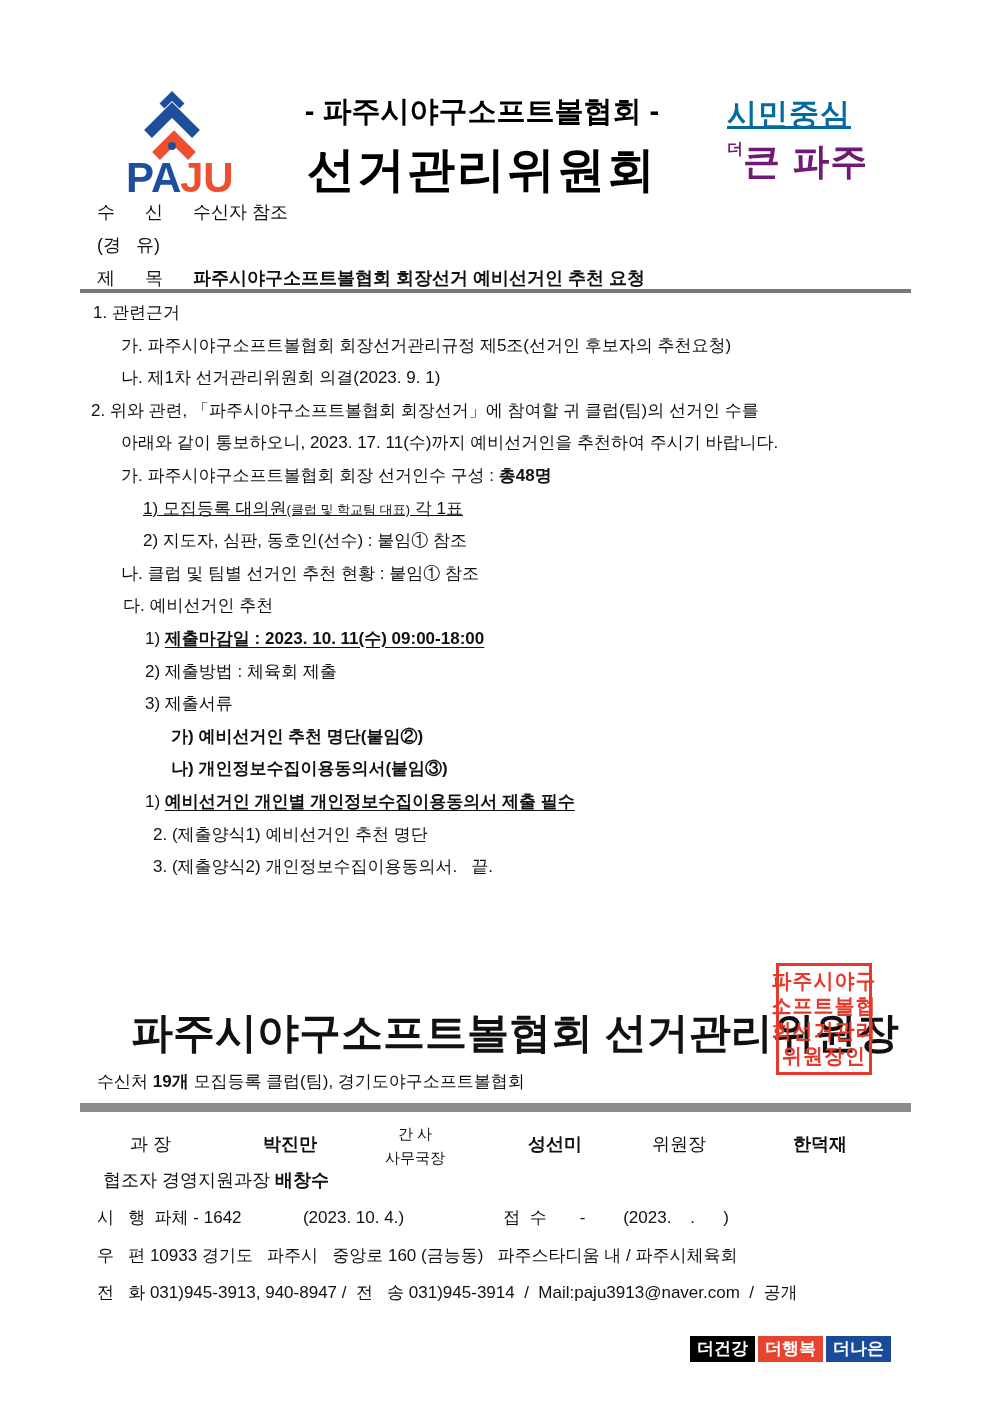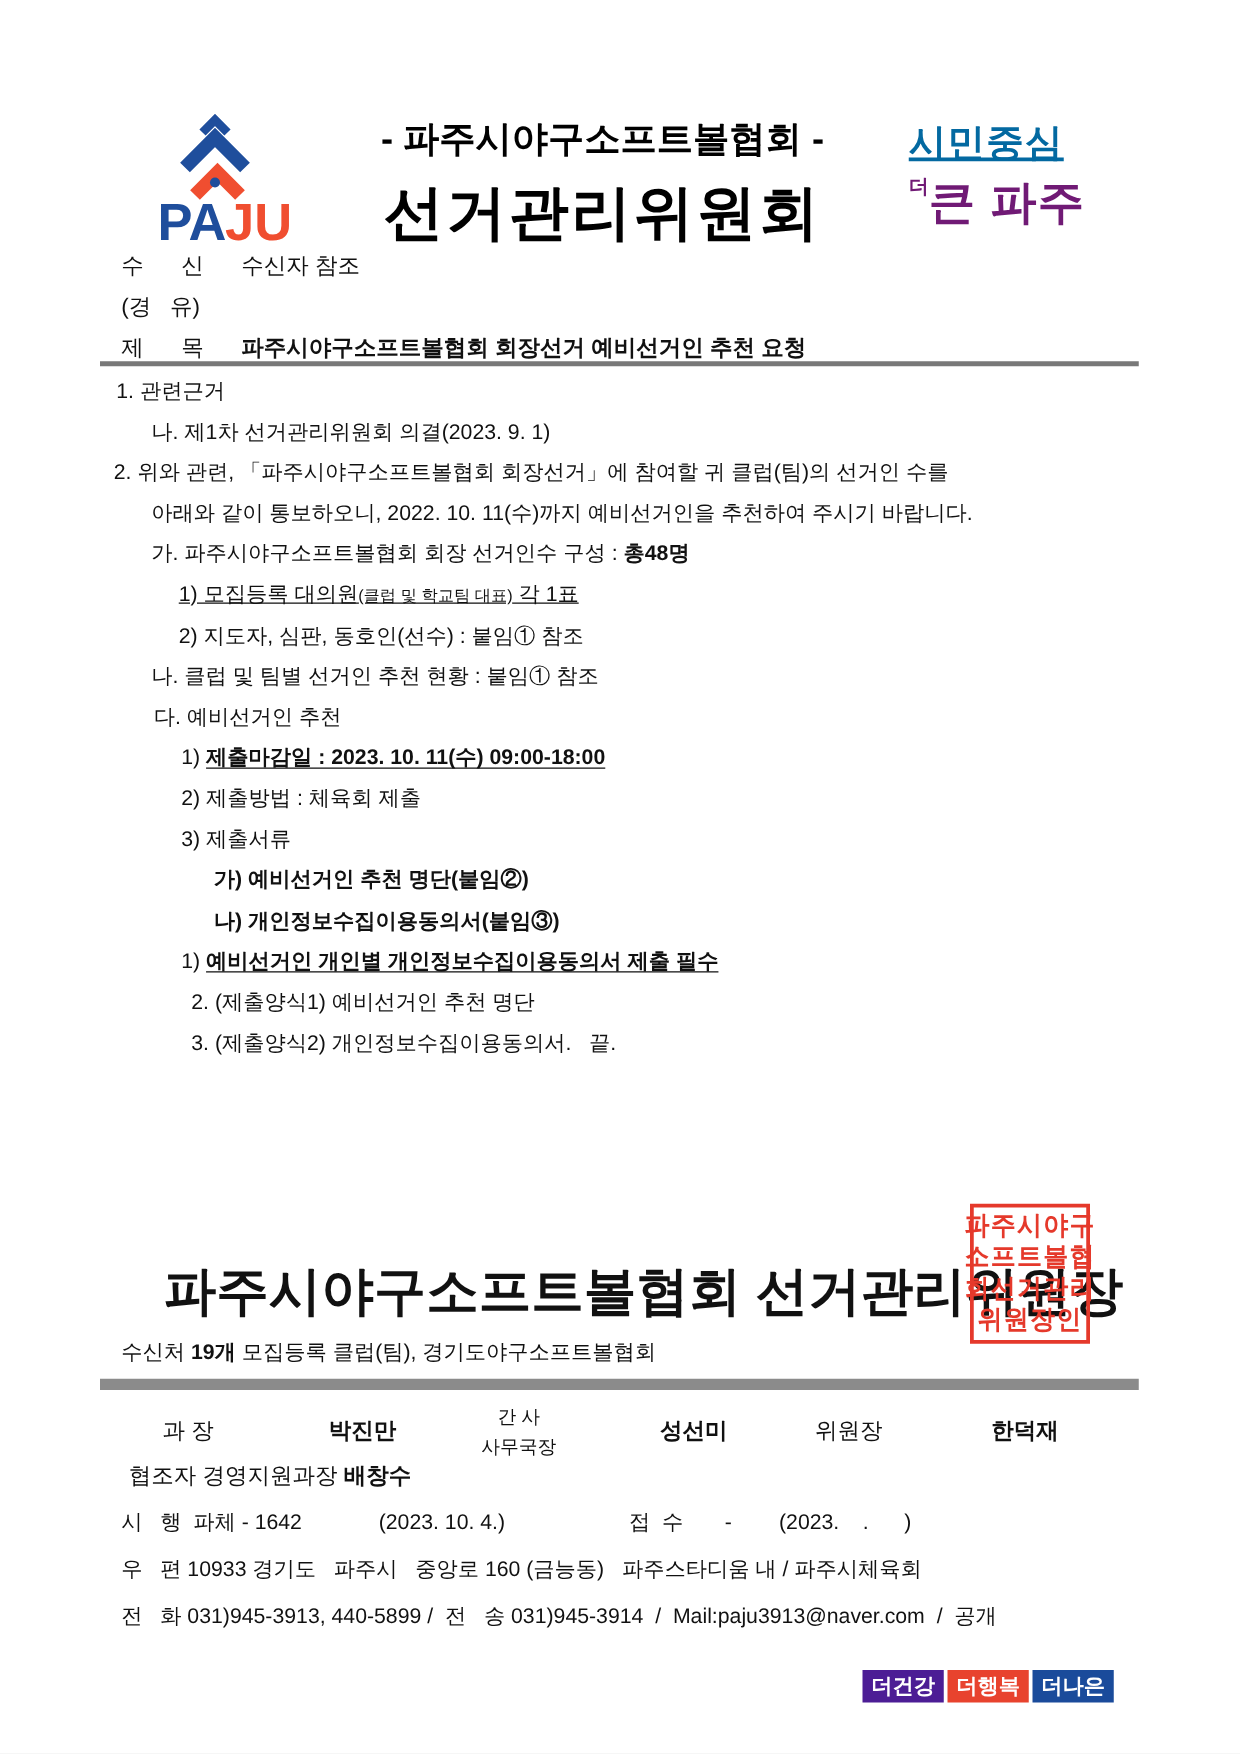--- a/index.html
+++ b/index.html
@@ -99,23 +99,24 @@
     </div>
     <div class="meta-row">
       <span class="meta-label">제      목</span><span class="subject-value">파주시야구소프트볼협회 회장선거 예비선거인 추천 요청</span>
     </div>
   </div>
 
   <div class="divider1"></div>
 
   <div class="body-lines">
       <div class="bline" style="padding-left: 10px;"><span>1. 관련근거</span></div>
+      <div class="bline" style="padding-left: 38px;"><span>가. 파주시야구소프트볼협회 회장선거관리규정 제5조(선거인 후보자의 추천요청)</span></div>
       <div class="bline" style="padding-left: 38px;"><span>나. 제1차 선거관리위원회 의결(2023. 9. 1)</span></div>
       <div class="bline" style="padding-left: 8px;"><span>2. 위와 관련, 「파주시야구소프트볼협회 회장선거」에 참여할 귀 클럽(팀)의 선거인 수를</span></div>
-      <div class="bline" style="padding-left: 38px;"><span>아래와 같이 통보하오니, 2022. 10. 11(수)까지 예비선거인을 추천하여 주시기 바랍니다.</span></div>
+      <div class="bline" style="padding-left: 38px;"><span>아래와 같이 통보하오니, 2023. 17. 11(수)까지 예비선거인을 추천하여 주시기 바랍니다.</span></div>
       <div class="bline" style="padding-left: 38px;"><span>가. 파주시야구소프트볼협회 회장 선거인수 구성 : </span><span class="b">총48명</span></div>
       <div class="bline" style="padding-left: 60px; text-decoration: underline;"><span>1) 모집등록 대의원</span><span class="sm">(클럽 및 학교팀 대표)</span><span> 각 1표</span></div>
       <div class="bline" style="padding-left: 60px;"><span>2) 지도자, 심판, 동호인(선수) : 붙임① 참조</span></div>
       <div class="bline" style="padding-left: 38px;"><span>나. 클럽 및 팀별 선거인 추천 현황 : 붙임① 참조</span></div>
       <div class="bline" style="padding-left: 40px;"><span>다. 예비선거인 추천</span></div>
       <div class="bline" style="padding-left: 62px;"><span>1) </span><span class="b u">제출마감일 : 2023. 10. 11(수) 09:00-18:00</span></div>
       <div class="bline" style="padding-left: 62px;"><span>2) 제출방법 : 체육회 제출</span></div>
       <div class="bline" style="padding-left: 62px;"><span>3) 제출서류</span></div>
       <div class="bline" style="padding-left: 88px;"><span class="b">가) 예비선거인 추천 명단(붙임②)</span></div>
       <div class="bline" style="padding-left: 88px;"><span class="b">나) 개인정보수집이용동의서(붙임③)</span></div>
@@ -144,21 +145,21 @@
       <div class="appr-cell b" style="left: 528px;"><div>성선미</div></div>
       <div class="appr-cell" style="left: 652px;"><div>위원장</div></div>
       <div class="appr-cell b" style="left: 793px;"><div>한덕재</div></div>
     </div>
   <div class="approval-row2">
     <span>협조자 경영지원과장 </span><span class="b">배창수</span>
   </div>
 
   <div class="footer-line fl1 pre">시   행  파체 - 1642             (2023. 10. 4.)                     접  수       -        (2023.    .      )</div>
   <div class="footer-line fl2 pre">우   편 10933 경기도   파주시   중앙로 160 (금능동)   파주스타디움 내 / 파주시체육회</div>
-  <div class="footer-line fl3 pre">전   화 031)945-3913, 440-5899 /  전   송 031)945-3914  /  Mail:paju3913@naver.com  /  공개</div>
+  <div class="footer-line fl3 pre">전   화 031)945-3913, 940-8947 /  전   송 031)945-3914  /  Mail:paju3913@naver.com  /  공개</div>
 
   <div class="slogans">
-      <span class="slogan" style="background: #4c1d95;">더건강</span>
+      <span class="slogan" style="background: #000000;">더건강</span>
       <span class="slogan" style="background: rgb(232, 67, 46);">더행복</span>
       <span class="slogan" style="background: rgb(26, 75, 155);">더나은</span>
     </div>
 
 </div>
 
 </body></html>

